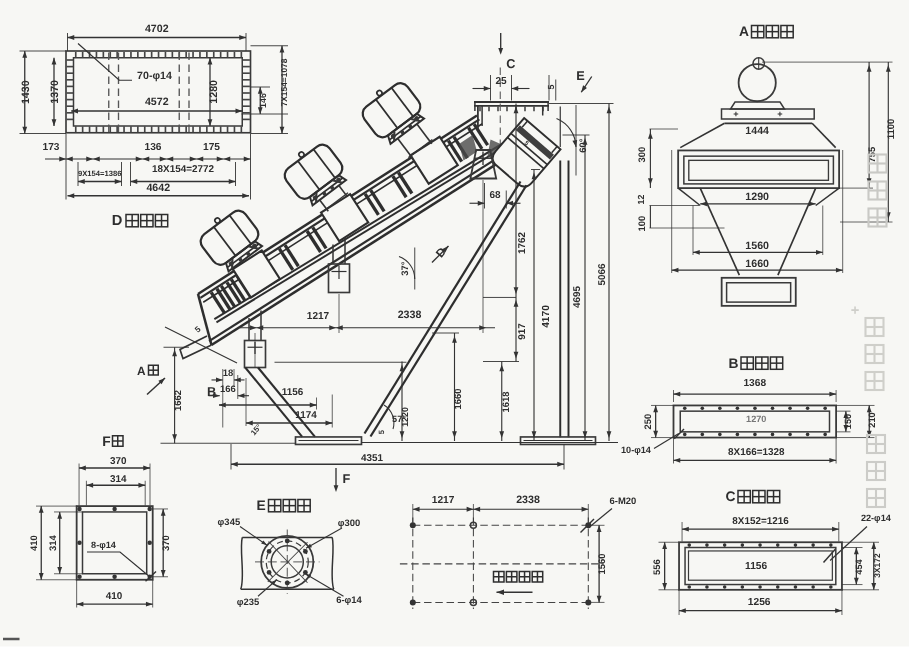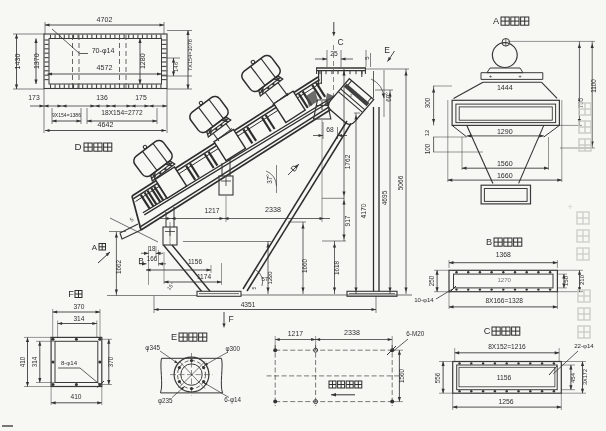--- a/index.html
+++ b/index.html
@@ -1,17 +1,17 @@
 <!DOCTYPE html>
 <html><head>
 <meta charset="utf-8">
 <title>Vibrating feeder drawing</title>
 <style>
 html,body{margin:0;padding:0;background:#fff;}
-#page{width:606px;height:431px;overflow:hidden;}
+#page{width:606px;height:431px;overflow:hidden;font-weight:bold;}
 </style>
 </head>
 <body>
 <div id="page">
 <svg xmlns="http://www.w3.org/2000/svg" width="606" height="431" viewBox="0 0 606 431">
 
 <rect x="0" y="0" width="606" height="431" fill="#f7f7f4"></rect>
 
 <rect x="44.0" y="34.0" width="123.0" height="54.5" stroke="#3a3a3a" stroke-width="1.1" fill="none"></rect>
 <rect x="49.0" y="38.5" width="112.5" height="45.5" stroke="#3a3a3a" stroke-width="1.0" fill="none"></rect>

